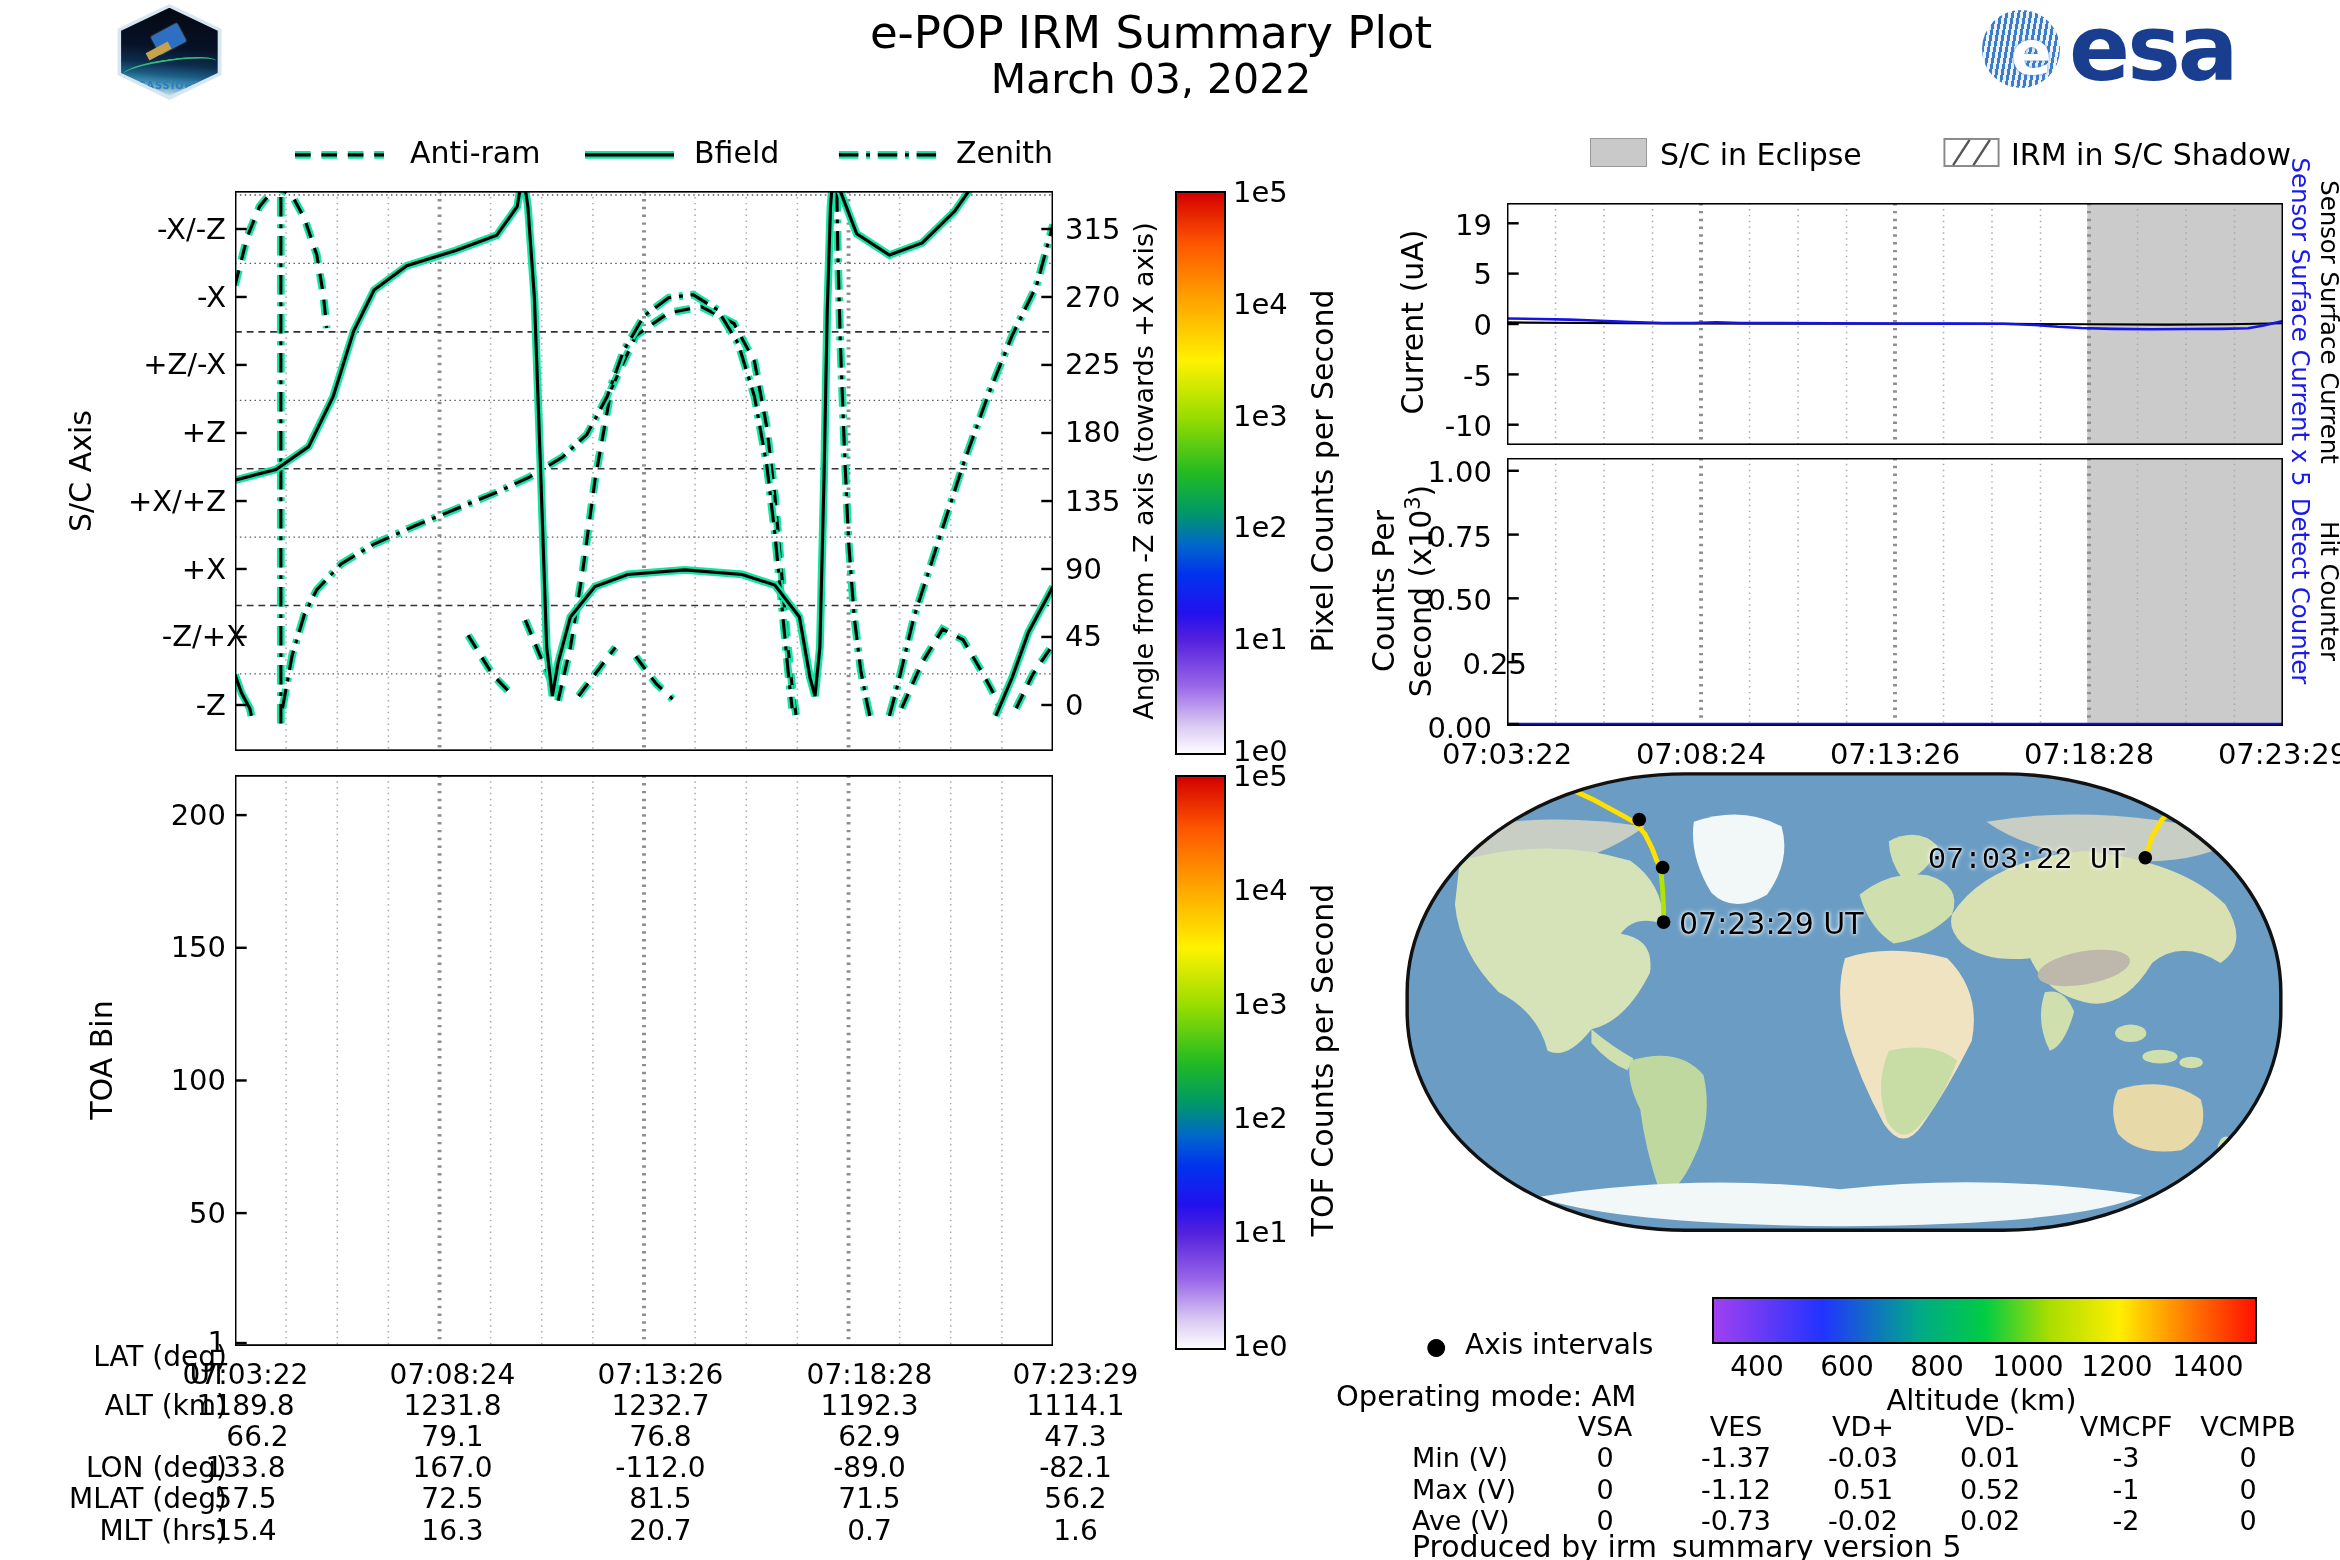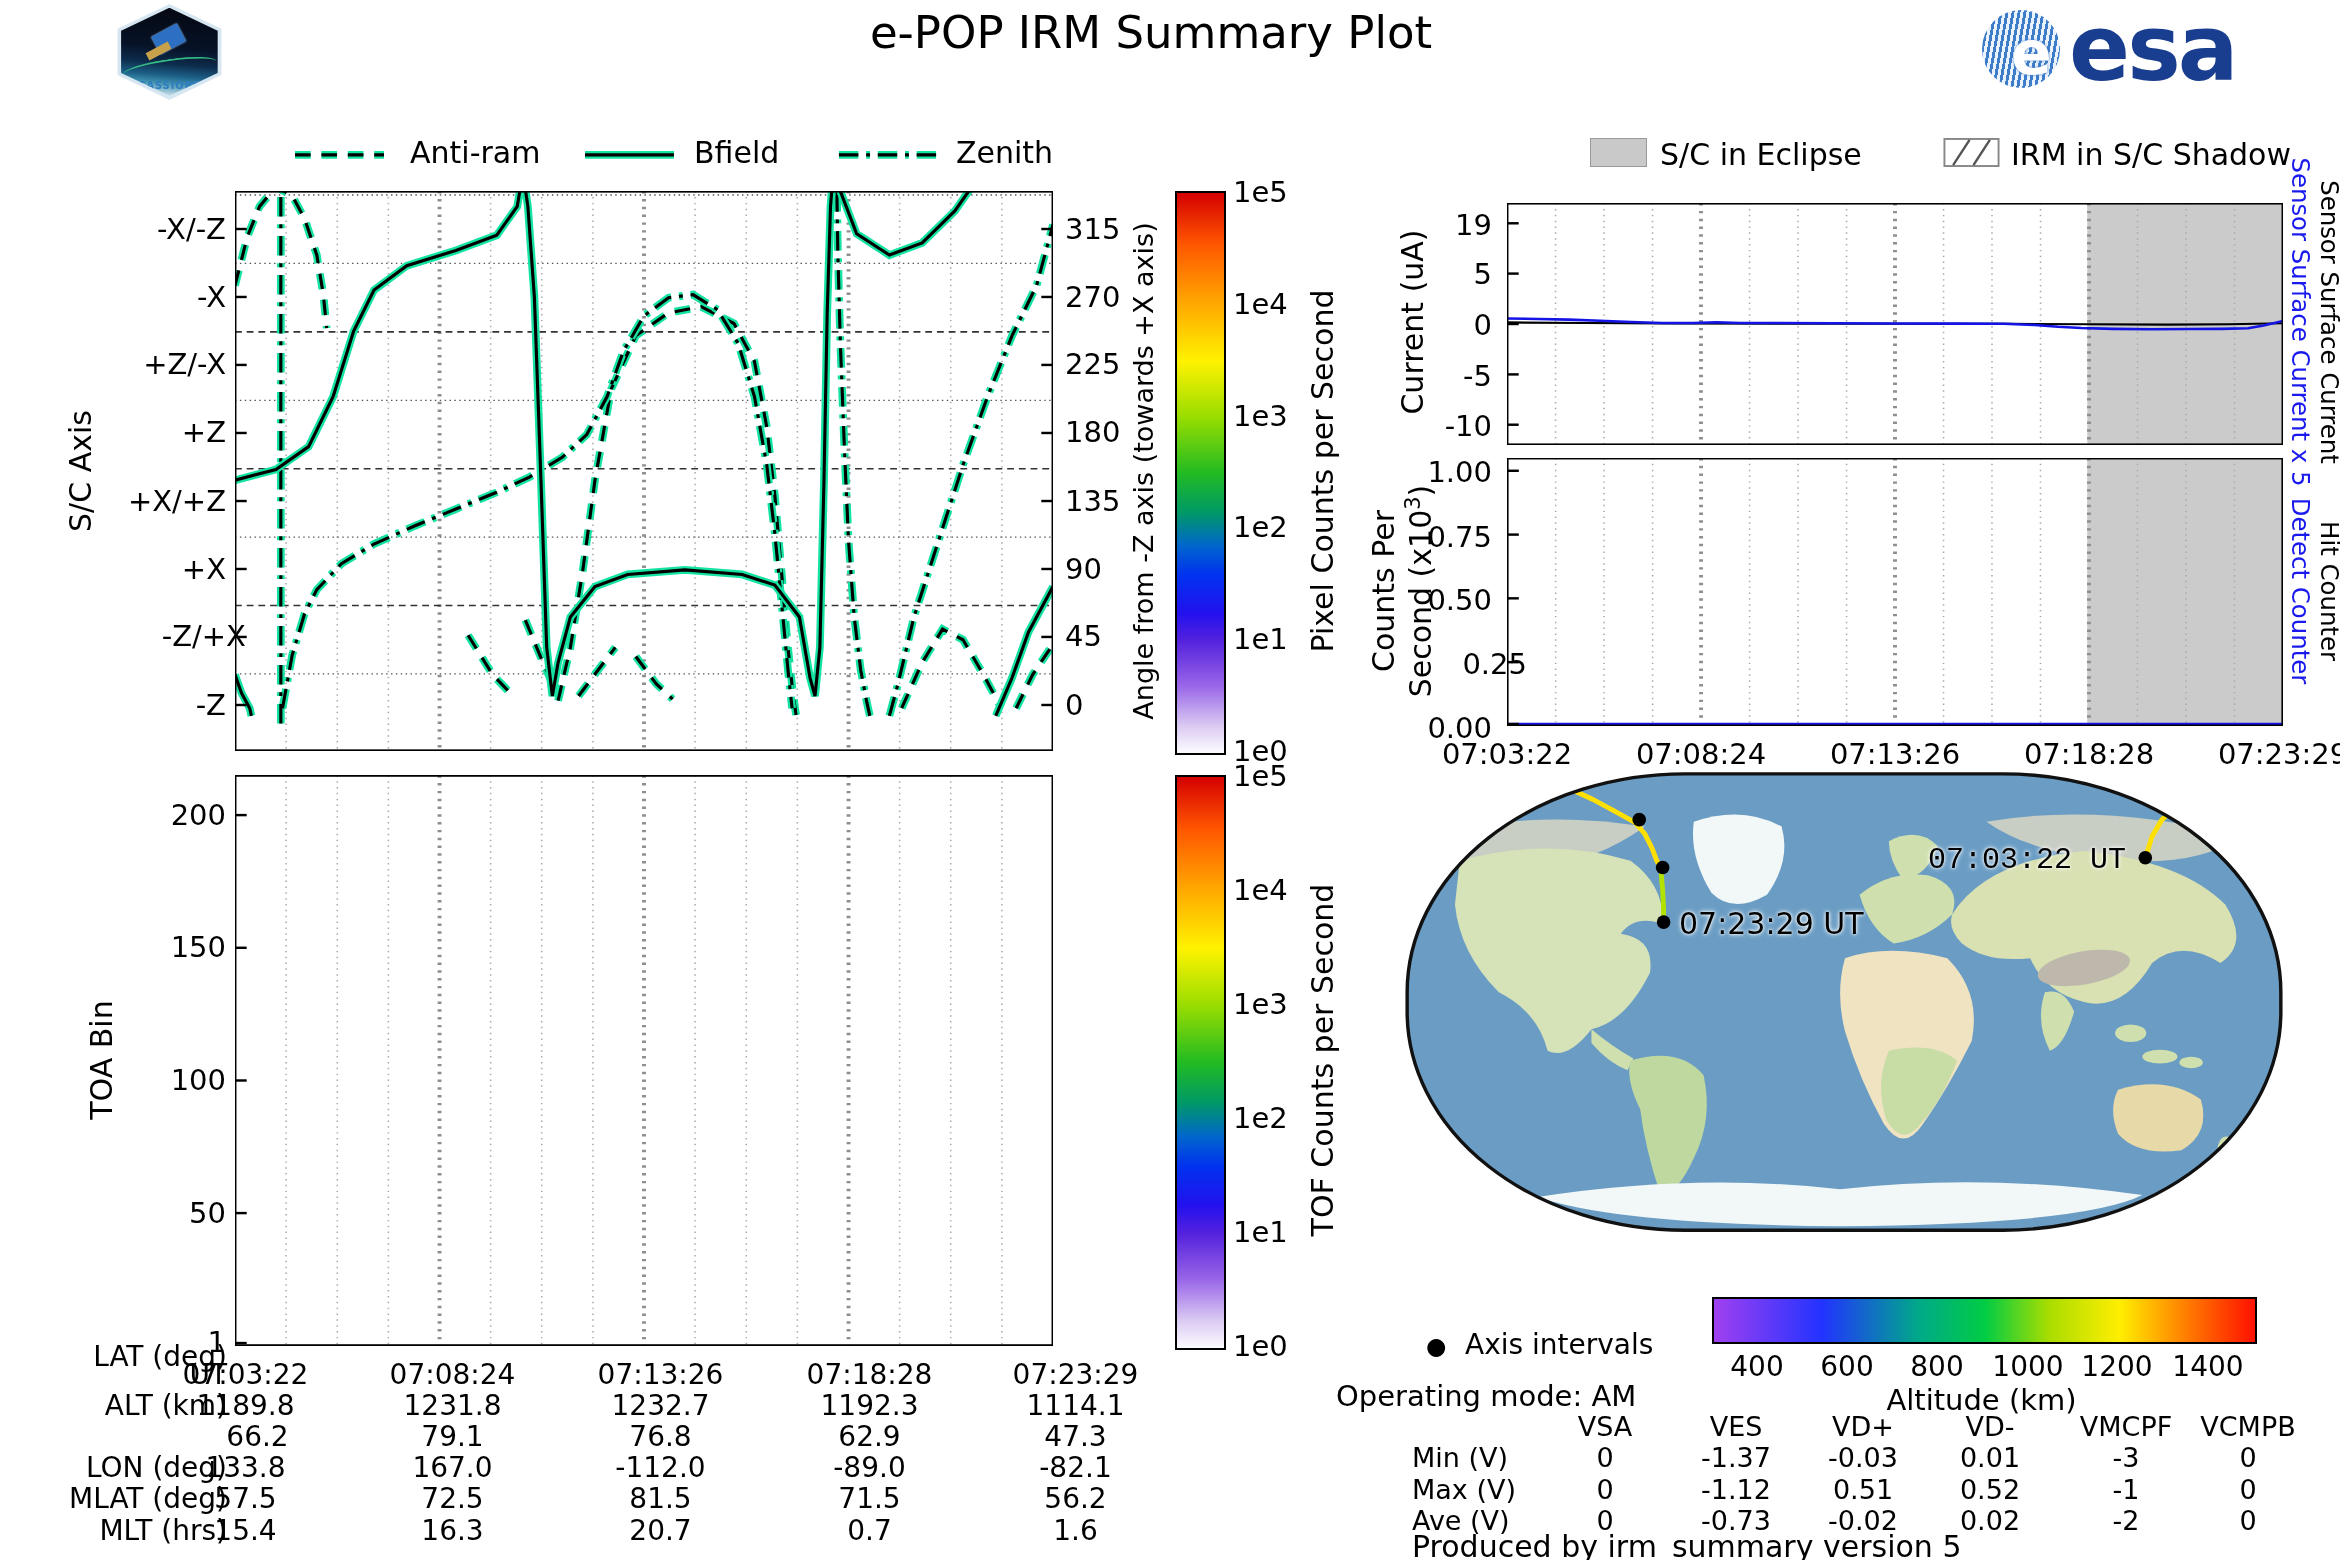--- a/index.html
+++ b/index.html
@@ -70,20 +70,21 @@
   <div class="hexo">
     <div class="hexi">
       <div class="sat"></div>
       <div class="satp"></div>
       <div class="aurora"></div>
       <div class="patchtxt">CASSIOPE</div>
     </div>
   </div>
 
   <div class="abs ttl" style="left:683px;top:5.9px;width:936px;">e-POP IRM Summary Plot</div>
+  <div class="abs sub" style="left:683px;top:55px;width:936px;">March 03, 2022</div>
 
   <div class="esaglobe"></div>
   <div class="esae">e</div>
   <div class="esatxt">esa</div>
 
   <svg style="left:293px;top:148px;" width="93" height="13.7" viewBox="0 0 95 14">
     <line x1="2" y1="7" x2="93" y2="7" class="halo dash"></line>
       <line x1="2" y1="7" x2="93" y2="7" class="core dash"></line>
   </svg>
   <div class="abs legtxt" style="left:410px;top:135px;">Anti-ram</div>

